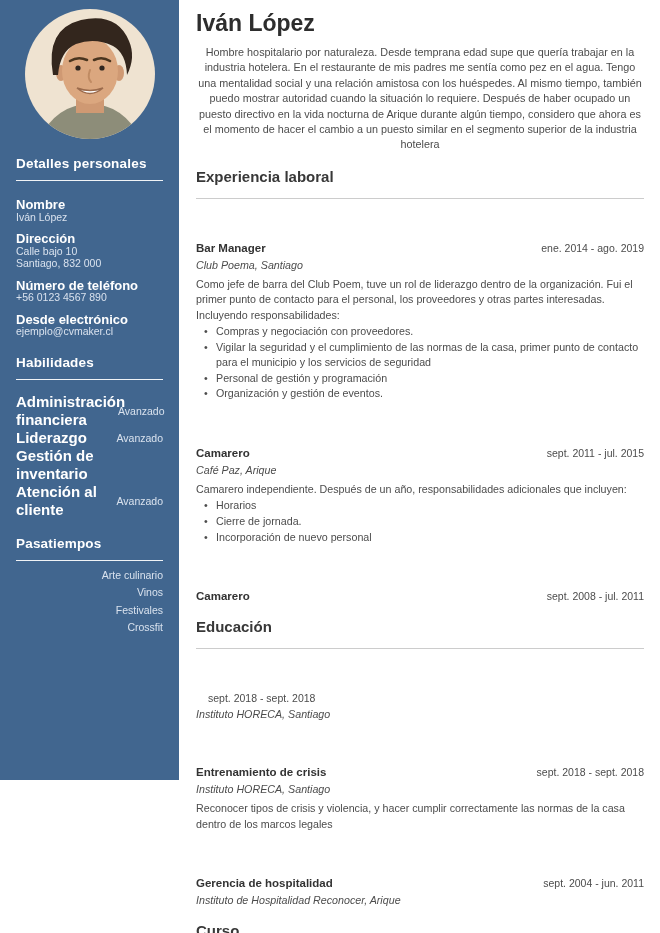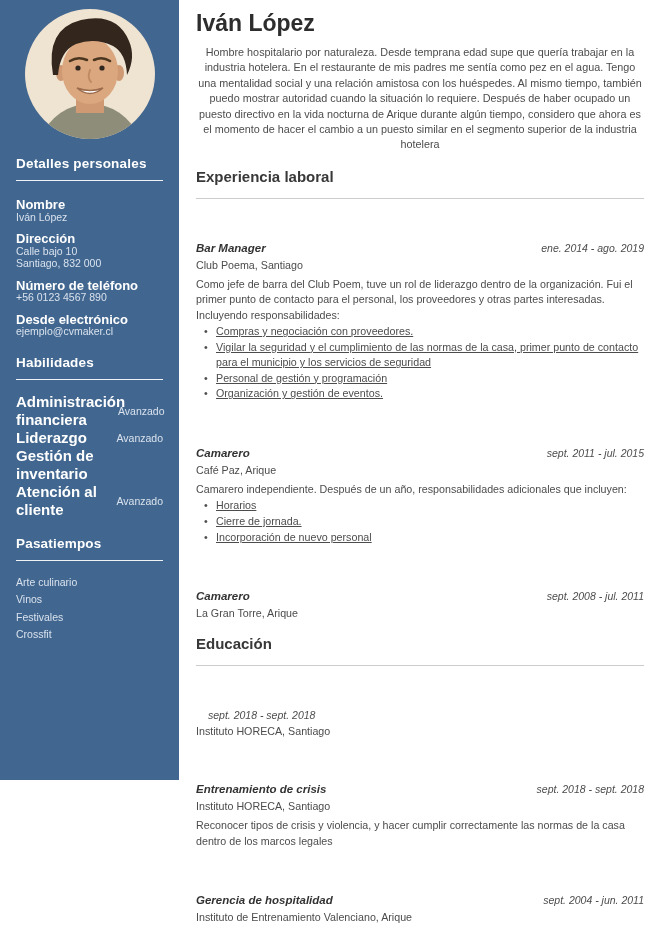--- a/index.html
+++ b/index.html
@@ -23,38 +23,38 @@
   }
   .side-rule { height:1px; background:rgba(255,255,255,.92); margin:9px 0 0; }
   .side-block { margin-top:18px; }
   .field { margin-bottom:10px; }
   .field-label { font-size:13px; font-weight:700; line-height:11.5px; color:#ffffff; }
   .field-value { font-size:10.5px; line-height:11.5px; color:#d9e2ee; margin-top:1px; }
   .skills { margin-top:13px; }
   .skill-row { display:flex; justify-content:space-between; align-items:center; }
   .skill-name { width:102px; font-size:15px; font-weight:700; line-height:18px; color:#ffffff; }
   .skill-level { font-size:10.5px; line-height:18px; color:#d9e2ee; }
-  .hobbies { margin-top:13px; }
+  .hobbies { margin-top:6px;text-align:right; }
   .hobby { font-size:10.5px; line-height:17.5px; color:#d9e2ee; }
   
   .main {
     position:absolute; left:179px; top:0; width:481px; height:933px;
     padding:10px 16px 0 17px; color:#4c4c4c;
   }
   .name { font-size:23px; font-weight:700; color:#2d2d2d; line-height:26px; }
   .summary { margin-top:9px; font-size:10.8px; line-height:15.4px; color:#4c4c4c;text-align:center; }
   .section-title { margin-top:15px; font-size:15px; font-weight:700; color:#383838; }
   .section-rule { height:1px; background:#cccccc; margin:13px 0 11px; }
   .entry { margin-bottom:13px; }
-  .entry-header { display:flex; justify-content:space-between; align-items:baseline;font-style:italic; }
+  .entry-header { display:flex; justify-content:space-between; align-items:baseline; }
   .entry-title { font-size:11.5px; font-weight:700; color:#333333; line-height:14px; }
   .entry-dates { font-size:10.5px; color:#4c4c4c; white-space:nowrap; padding-left:12px;margin-top:32px; }
-  .entry-subtitle { font-size:10.7px; color:#4c4c4c; margin-top:4px; line-height:13px; }
+  .entry-subtitle { font-style:italic; font-size:10.7px; color:#4c4c4c; margin-top:4px; line-height:13px; }
   .entry-desc { font-size:10.7px; line-height:15.4px; color:#4c4c4c; margin-top:5px; }
-  ul.bullets { list-style:none; margin:1px 0 0;text-decoration:underline; }
+  ul.bullets { list-style:none; margin:1px 0 0; }
   ul.bullets li {
     position:relative; padding-left:20px;
     font-size:10.7px; line-height:15.6px; color:#4c4c4c;
   }
   ul.bullets li::before { content:"\2022"; position:absolute; left:8px; color:#4c4c4c; }
 </style>
 </head>
 <body>
 
 <div class="page">
@@ -178,21 +178,20 @@
         <li>Cierre de jornada.</li>
         <li>Incorporación de nuevo personal</li>
       </ul>
     </div>
 
     <div class="entry">
       <div class="entry-header">
         <span class="entry-title">Camarero</span>
         <span class="entry-dates">sept. 2008 - jul. 2011</span>
       </div>
-      <div class="entry-subtitle">La Gran Torre, Arique</div>
     </div>
 
     <h2 class="section-title">Educación</h2>
     <div class="section-rule"></div>
 
 
     <div class="entry">
       <div class="entry-header">
         <span class="entry-dates">sept. 2018 - sept. 2018</span>
       </div>
@@ -206,21 +205,21 @@
       </div>
       <div class="entry-subtitle">Instituto HORECA, Santiago</div>
       <div class="entry-desc">Reconocer tipos de crisis y violencia, y hacer cumplir correctamente las normas de la casa dentro de los marcos legales</div>
     </div>
 
     <div class="entry">
       <div class="entry-header">
         <span class="entry-title">Gerencia de hospitalidad</span>
         <span class="entry-dates">sept. 2004 - jun. 2011</span>
       </div>
-      <div class="entry-subtitle">Instituto de Entrenamiento Valenciano, Arique</div>
+      <div class="entry-subtitle">Instituto de Hospitalidad Reconocer, Arique</div>
     </div>
 
     <h2 class="section-title">Curso</h2>
     <div class="section-rule"></div>
 
     <div class="entry">
       <div class="entry-header">
         <span class="entry-title">Hotelería básica</span>
       </div>
       <div class="entry-subtitle">Instituto HORECA</div>

